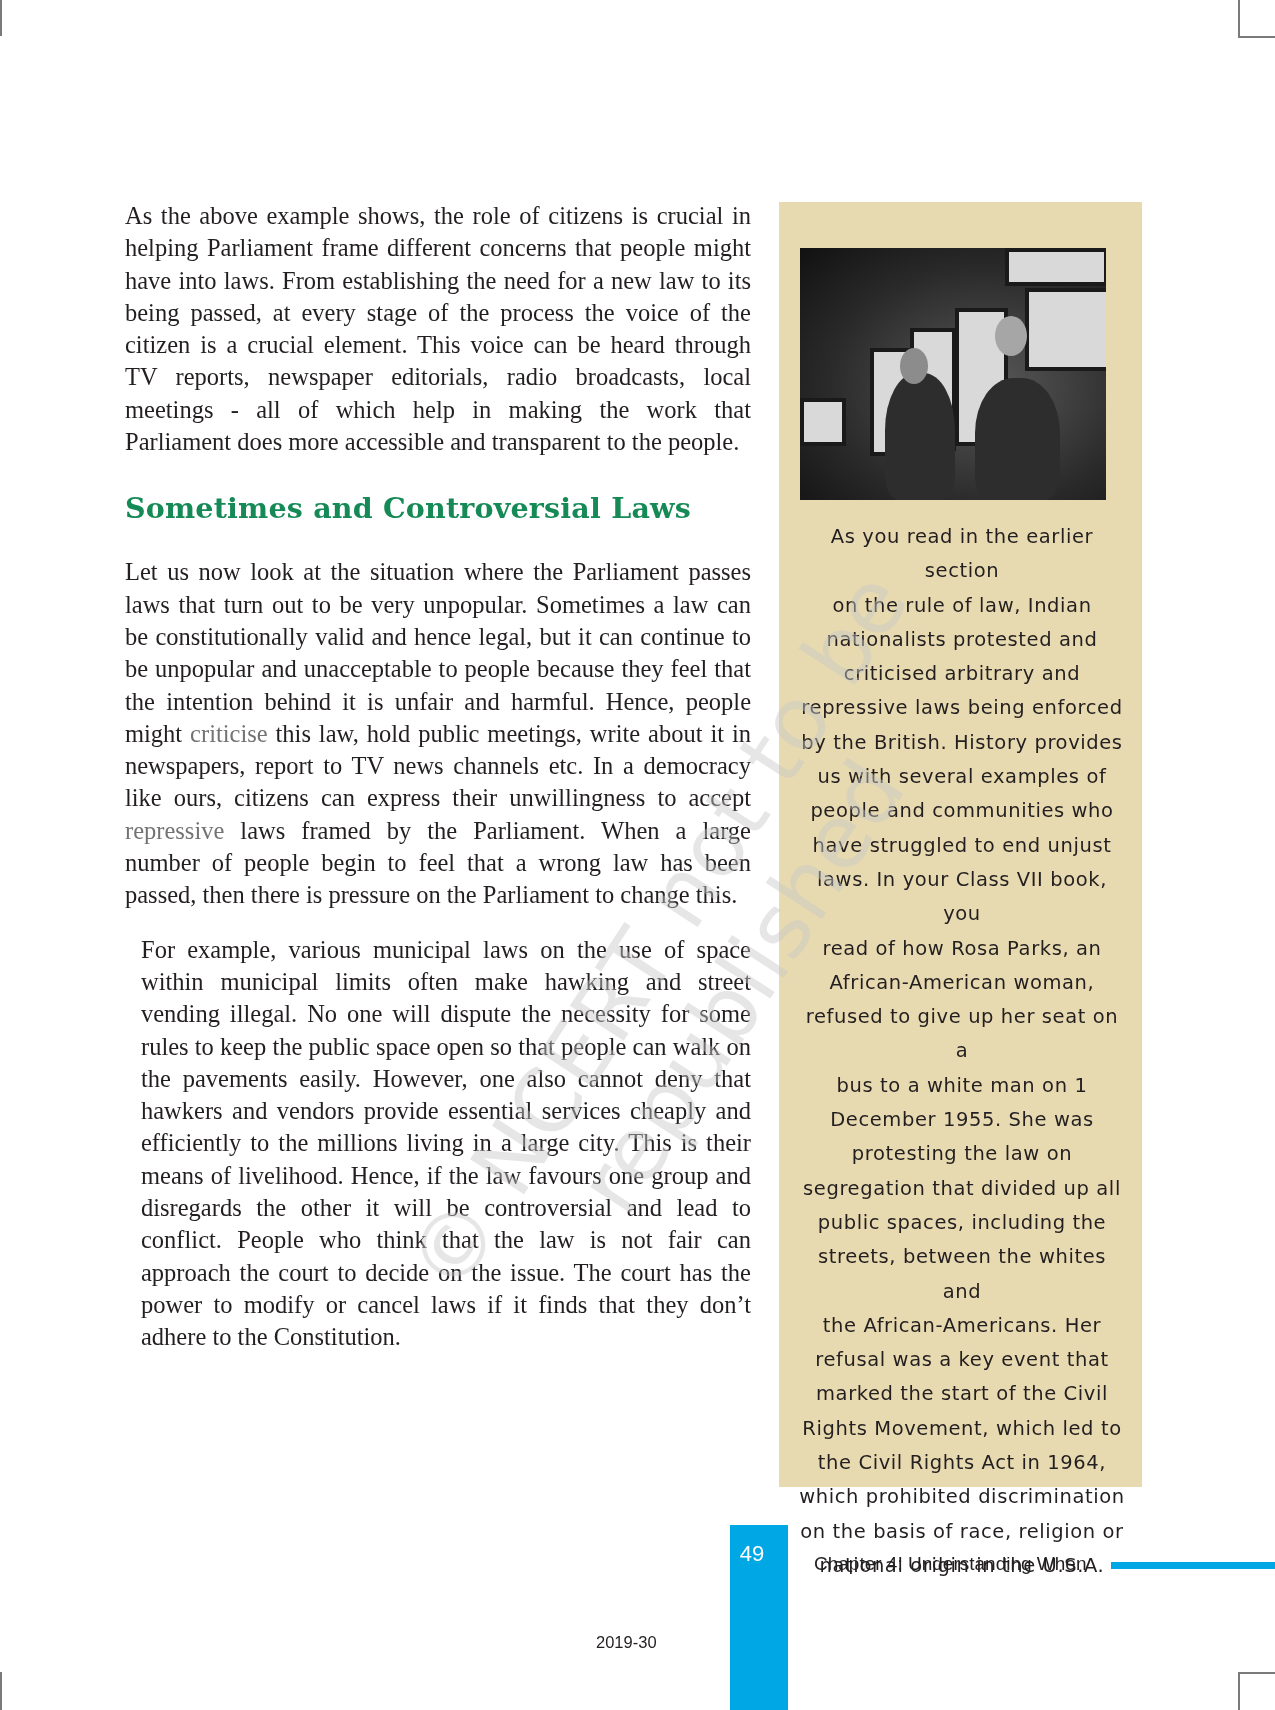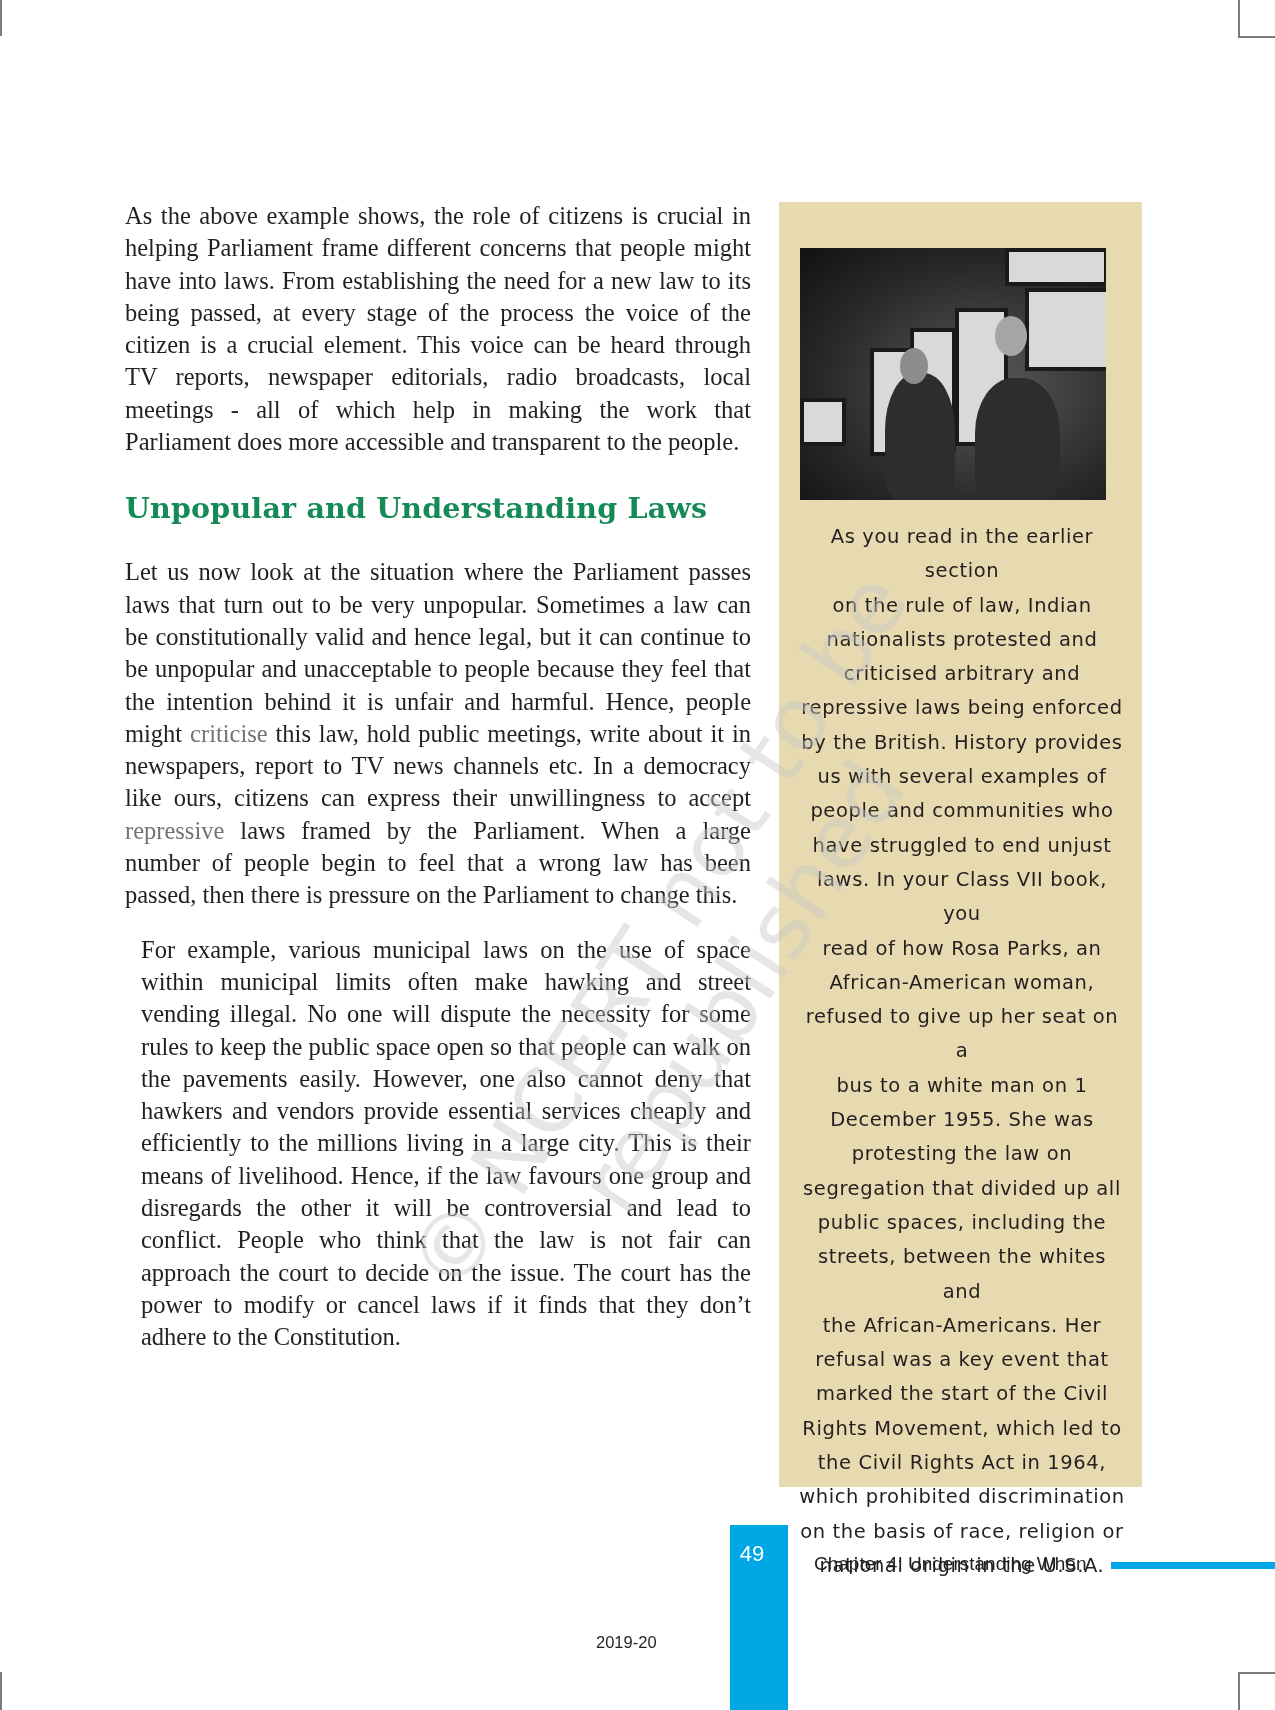--- a/index.html
+++ b/index.html
@@ -68,21 +68,21 @@
 
 <div class="crop" style="left:0;top:0;width:2px;height:36px;"></div>
 <div class="crop" style="left:1238px;top:0;width:2px;height:38px;"></div>
 <div class="crop" style="left:1238px;top:36px;width:37px;height:2px;"></div>
 <div class="crop" style="left:0;top:1672px;width:2px;height:38px;"></div>
 <div class="crop" style="left:1238px;top:1672px;width:2px;height:38px;"></div>
 <div class="crop" style="left:1238px;top:1672px;width:37px;height:2px;"></div>
 
 <div class="main-col">
   <p class="para">As the above example shows, the role of citizens is crucial in helping Parliament frame different concerns that people might have into laws. From establishing the need for a new law to its being passed, at every stage of the process the voice of the citizen is a crucial element. This voice can be heard through TV reports, newspaper editorials, radio broadcasts, local meetings - all of which help in making the work that Parliament does more accessible and transparent to the people.</p>
-  <h2 class="heading">Unpopular and Understanding Laws</h2>
+  <h2 class="heading">Sometimes and Controversial Laws</h2>
   <p class="para"><span>Let us now look at the situation where the Parliament passes laws that turn out to be very unpopular. Sometimes a law can be constitutionally valid and hence legal, but it can continue to be unpopular and unacceptable to people because they feel that the intention behind it is unfair and harmful. Hence, people might </span><span class="kw">criticise</span><span> this law, hold public meetings, write about it in newspapers, report to TV news channels etc. In a democracy like ours, citizens can express their unwillingness to accept </span><span class="kw">repressive</span><span> laws framed by the Parliament. When a large number of people begin to feel that a wrong law has been passed, then there is pressure on the Parliament to change this.</span></p>
   <p class="para">For example, various municipal laws on the use of space within municipal limits often make hawking and street vending illegal. No one will dispute the necessity for some rules to keep the public space open so that people can walk on the pavements easily. However, one also cannot deny that hawkers and vendors provide essential services cheaply and efficiently to the millions living in a large city. This is their means of livelihood. Hence, if the law favours one group and disregards the other it will be controversial and lead to conflict. People who think that the law is not fair can approach the court to decide on the issue. The court has the power to modify or cancel laws if it finds that they don’t adhere to the Constitution.</p>
 </div>
 
 <div class="sidebar">
   <div class="photo" title="Black and white photograph of Rosa Parks seated on a bus beside a man">
     <div class="win" style="left:205px;top:0;width:95px;height:30px;"></div>
     <div class="win" style="left:225px;top:40px;width:80px;height:75px;"></div>
     <div class="win" style="left:155px;top:60px;width:45px;height:130px;"></div>
     <div class="win" style="left:110px;top:80px;width:38px;height:115px;"></div>
@@ -122,13 +122,13 @@
 national origin in the U.S.A.</div>
 </div>
 
 <div class="watermark">© NCERT not to be republished</div>
 
 <div class="pagenum-box">
   <div class="pagenum">49</div>
 </div>
 <div class="chapter-title">Chapter 4: Understanding When</div>
 <div class="chapter-rule"></div>
-<div class="year">2019-20</div>
+<div class="year">2019-30</div>
 
 </body></html>

